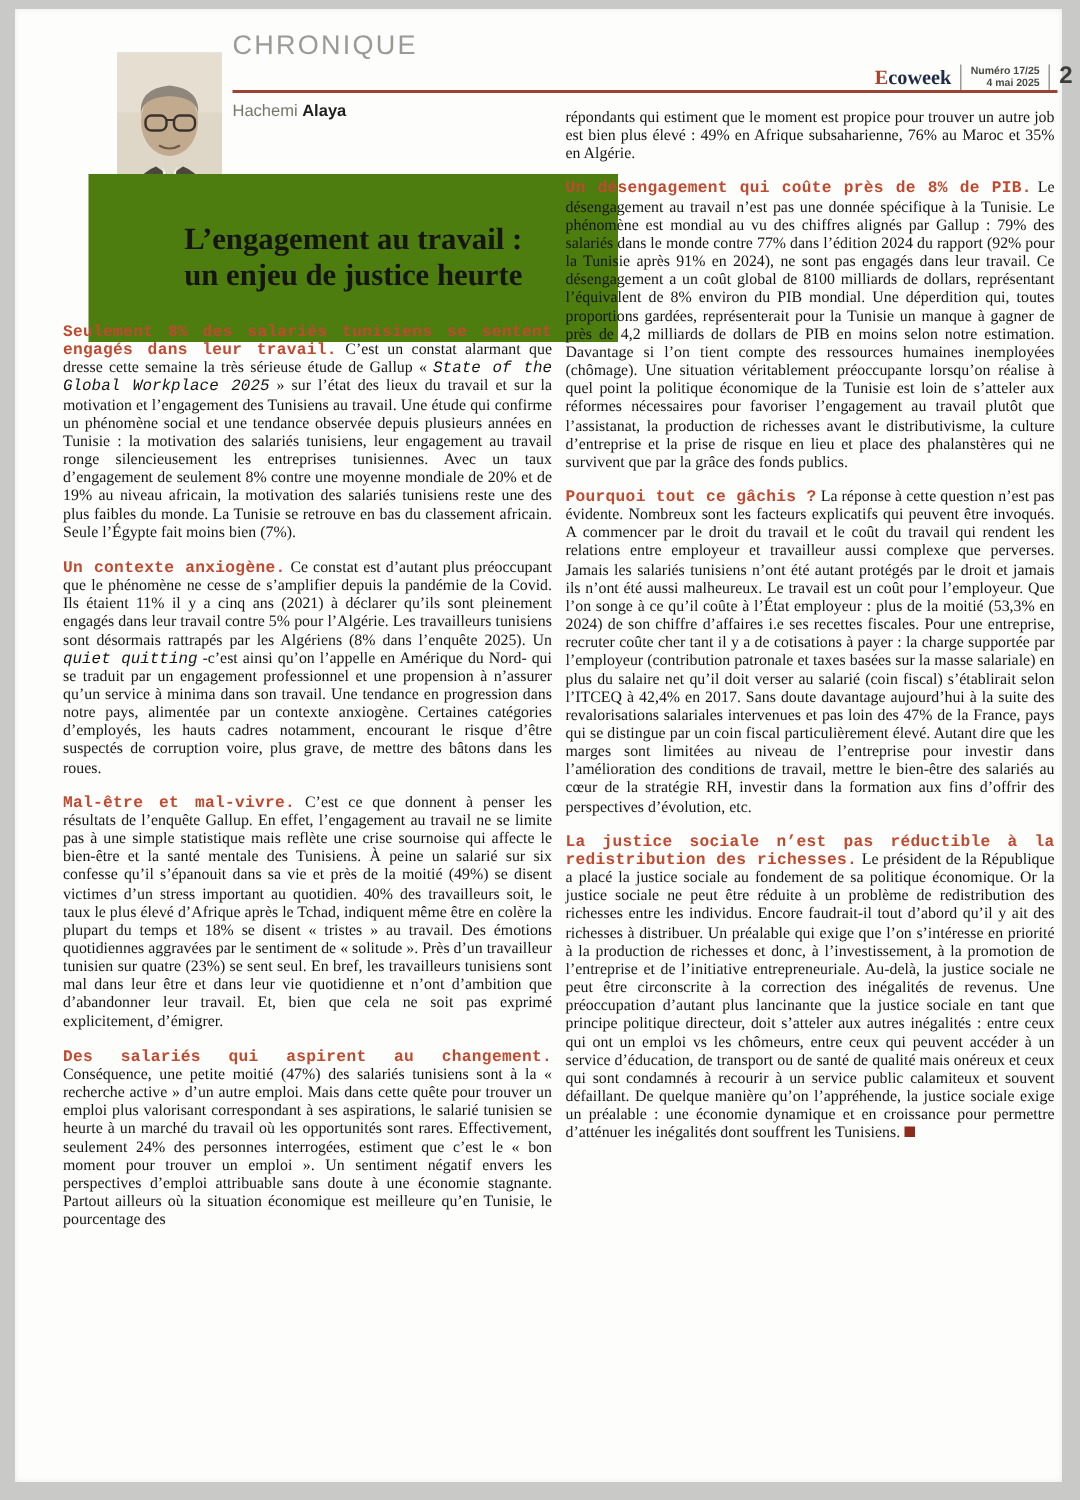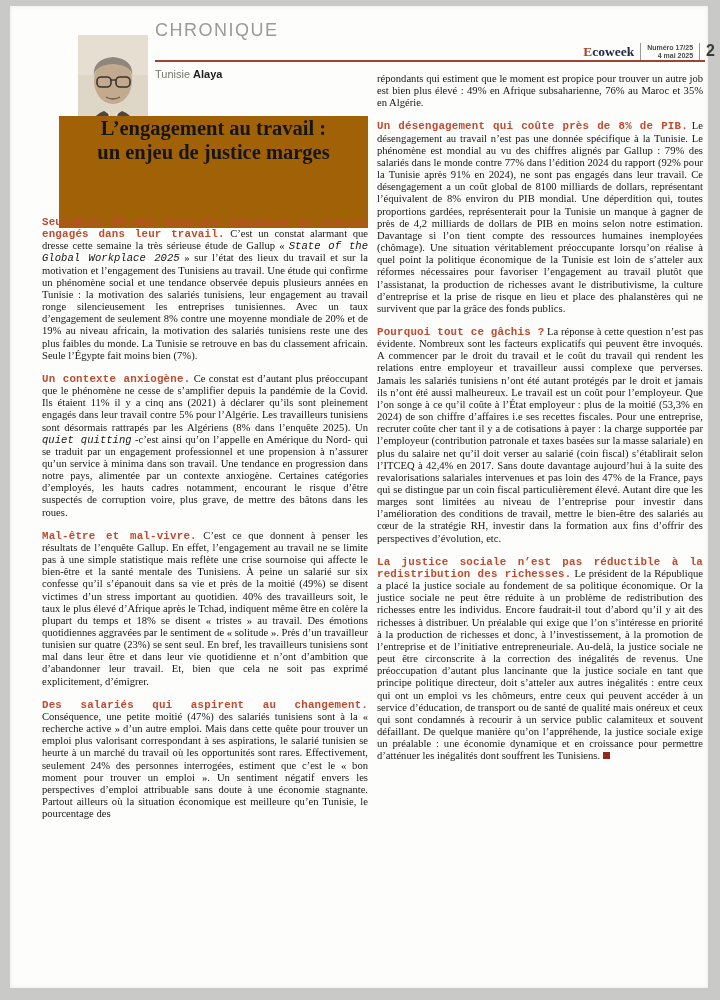--- a/index.html
+++ b/index.html
@@ -51,23 +51,23 @@
     font-size:7px;line-height:8px;font-weight:bold;color:#4a4a46;
     text-align:right;white-space:nowrap;
   }
   .pagenum{
     font-family:"Liberation Sans", sans-serif;
     font-size:16px;font-weight:bold;color:#3c3c3a;
   }
 
   
   .title-box{
-    left:59px;top:116px;width:309px;height:112px;
-    background:#a16207;
-    display:flex;flex-direction:column;align-items:center;
+    left:59px;top:116px;width:353px;height:112px;
+    background:#4d7c0f;
+    display:flex;flex-direction:column;align-items:center;justify-content:center;
   }
   .title{
     font-family:"Liberation Serif", serif;
     font-weight:bold;font-size:20.5px;line-height:24px;color:#151513;
     text-align:center;margin:0;
   }
 
   
   .col{
     width:326px;color:#161614;
@@ -104,37 +104,37 @@
     <rect x="38" y="42" width="14" height="10" rx="4" fill="none" stroke="#3a332c" stroke-width="1.6"></rect>
     <line x1="33" y1="45" x2="38" y2="45" stroke="#3a332c" stroke-width="1.4"></line>
     <path d="M28 62 Q35 66 42 62" fill="none" stroke="#6d5b47" stroke-width="1.4"></path>
     <path d="M8 106 Q10 82 26 76 L35 82 L44 76 Q60 82 62 106 Z" fill="#4c463e"></path>
     <path d="M30 76 L35 84 L40 76 L38 90 L32 90 Z" fill="#f1ece1"></path>
   </svg>
 </div>
 
 <div class="abs rubric">CHRONIQUE</div>
 <div class="abs red-rule"></div>
-<div class="abs author"><span>Tunisie </span><b>Alaya</b></div>
+<div class="abs author"><span>Hachemi </span><b>Alaya</b></div>
 
 <div class="abs masthead-block">
   <span class="masthead"><span class="e">E</span><span>coweek</span></span>
   <span class="badge-divider"></span>
   <span class="issue">
     <span>Numéro 17/25</span><br>
     <span>4 mai 2025</span>
   </span>
   <span class="badge-divider"></span>
   <span class="pagenum">2</span>
 </div>
 
 <div class="abs title-box">
   <h1 class="title">
     <span>L’engagement au travail :</span><br>
-    <span>un enjeu de justice marges</span>
+    <span>un enjeu de justice heurte</span>
   </h1>
 </div>
 
 <div class="abs col col-left">
   <p><span class="lead">Seulement 8% des salariés tunisiens se sentent engagés dans leur travail.</span><span> C’est un constat alarmant que dresse cette semaine la très sérieuse étude de Gallup « </span><span class="it">State of the Global Workplace 2025</span><span> » sur l’état des lieux du travail et sur la motivation et l’engagement des Tunisiens au travail. Une étude qui confirme un phénomène social et une tendance observée depuis plusieurs années en Tunisie : la motivation des salariés tunisiens, leur engagement au travail ronge silencieusement les entreprises tunisiennes. Avec un taux d’engagement de seulement 8% contre une moyenne mondiale de 20% et de 19% au niveau africain, la motivation des salariés tunisiens reste une des plus faibles du monde. La Tunisie se retrouve en bas du classement africain. Seule l’Égypte fait moins bien (7%).</span></p>
   <p><span class="lead">Un contexte anxiogène.</span><span> Ce constat est d’autant plus préoccupant que le phénomène ne cesse de s’amplifier depuis la pandémie de la Covid. Ils étaient 11% il y a cinq ans (2021) à déclarer qu’ils sont pleinement engagés dans leur travail contre 5% pour l’Algérie. Les travailleurs tunisiens sont désormais rattrapés par les Algériens (8% dans l’enquête 2025). Un </span><span class="it">quiet quitting</span><span> -c’est ainsi qu’on l’appelle en Amérique du Nord- qui se traduit par un engagement professionnel et une propension à n’assurer qu’un service à minima dans son travail. Une tendance en progression dans notre pays, alimentée par un contexte anxiogène. Certaines catégories d’employés, les hauts cadres notamment, encourant le risque d’être suspectés de corruption voire, plus grave, de mettre des bâtons dans les roues.</span></p>
   <p><span class="lead">Mal-être et mal-vivre.</span><span> C’est ce que donnent à penser les résultats de l’enquête Gallup. En effet, l’engagement au travail ne se limite pas à une simple statistique mais reflète une crise sournoise qui affecte le bien-être et la santé mentale des Tunisiens. À peine un salarié sur six confesse qu’il s’épanouit dans sa vie et près de la moitié (49%) se disent victimes d’un stress important au quotidien. 40% des travailleurs soit, le taux le plus élevé d’Afrique après le Tchad, indiquent même être en colère la plupart du temps et 18% se disent « tristes » au travail. Des émotions quotidiennes aggravées par le sentiment de « solitude ». Près d’un travailleur tunisien sur quatre (23%) se sent seul. En bref, les travailleurs tunisiens sont mal dans leur être et dans leur vie quotidienne et n’ont d’ambition que d’abandonner leur travail. Et, bien que cela ne soit pas exprimé explicitement, d’émigrer.</span></p>
   <p><span class="lead">Des salariés qui aspirent au changement.</span><span> Conséquence, une petite moitié (47%) des salariés tunisiens sont à la « recherche active » d’un autre emploi. Mais dans cette quête pour trouver un emploi plus valorisant correspondant à ses aspirations, le salarié tunisien se heurte à un marché du travail où les opportunités sont rares. Effectivement, seulement 24% des personnes interrogées, estiment que c’est le « bon moment pour trouver un emploi ». Un sentiment négatif envers les perspectives d’emploi attribuable sans doute à une économie stagnante. Partout ailleurs où la situation économique est meilleure qu’en Tunisie, le pourcentage des</span></p>
 </div>
 

